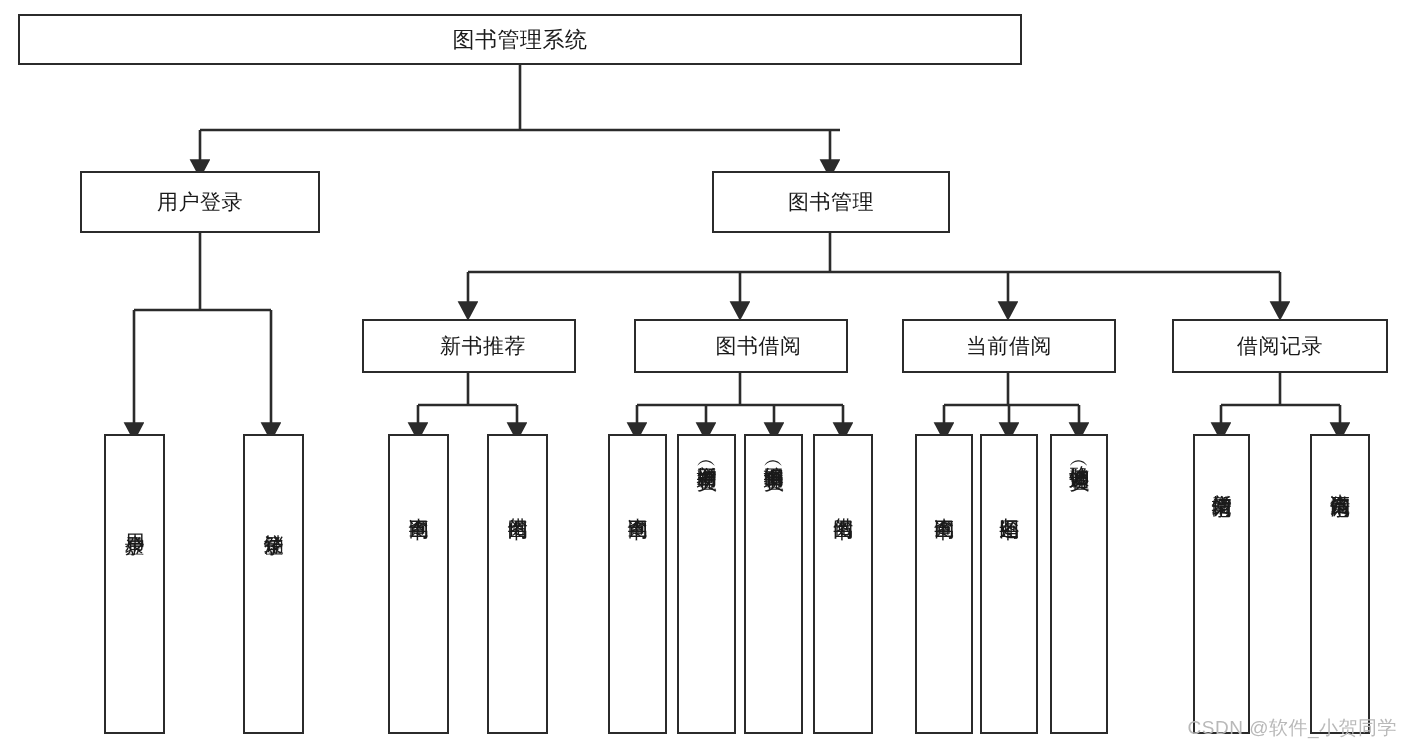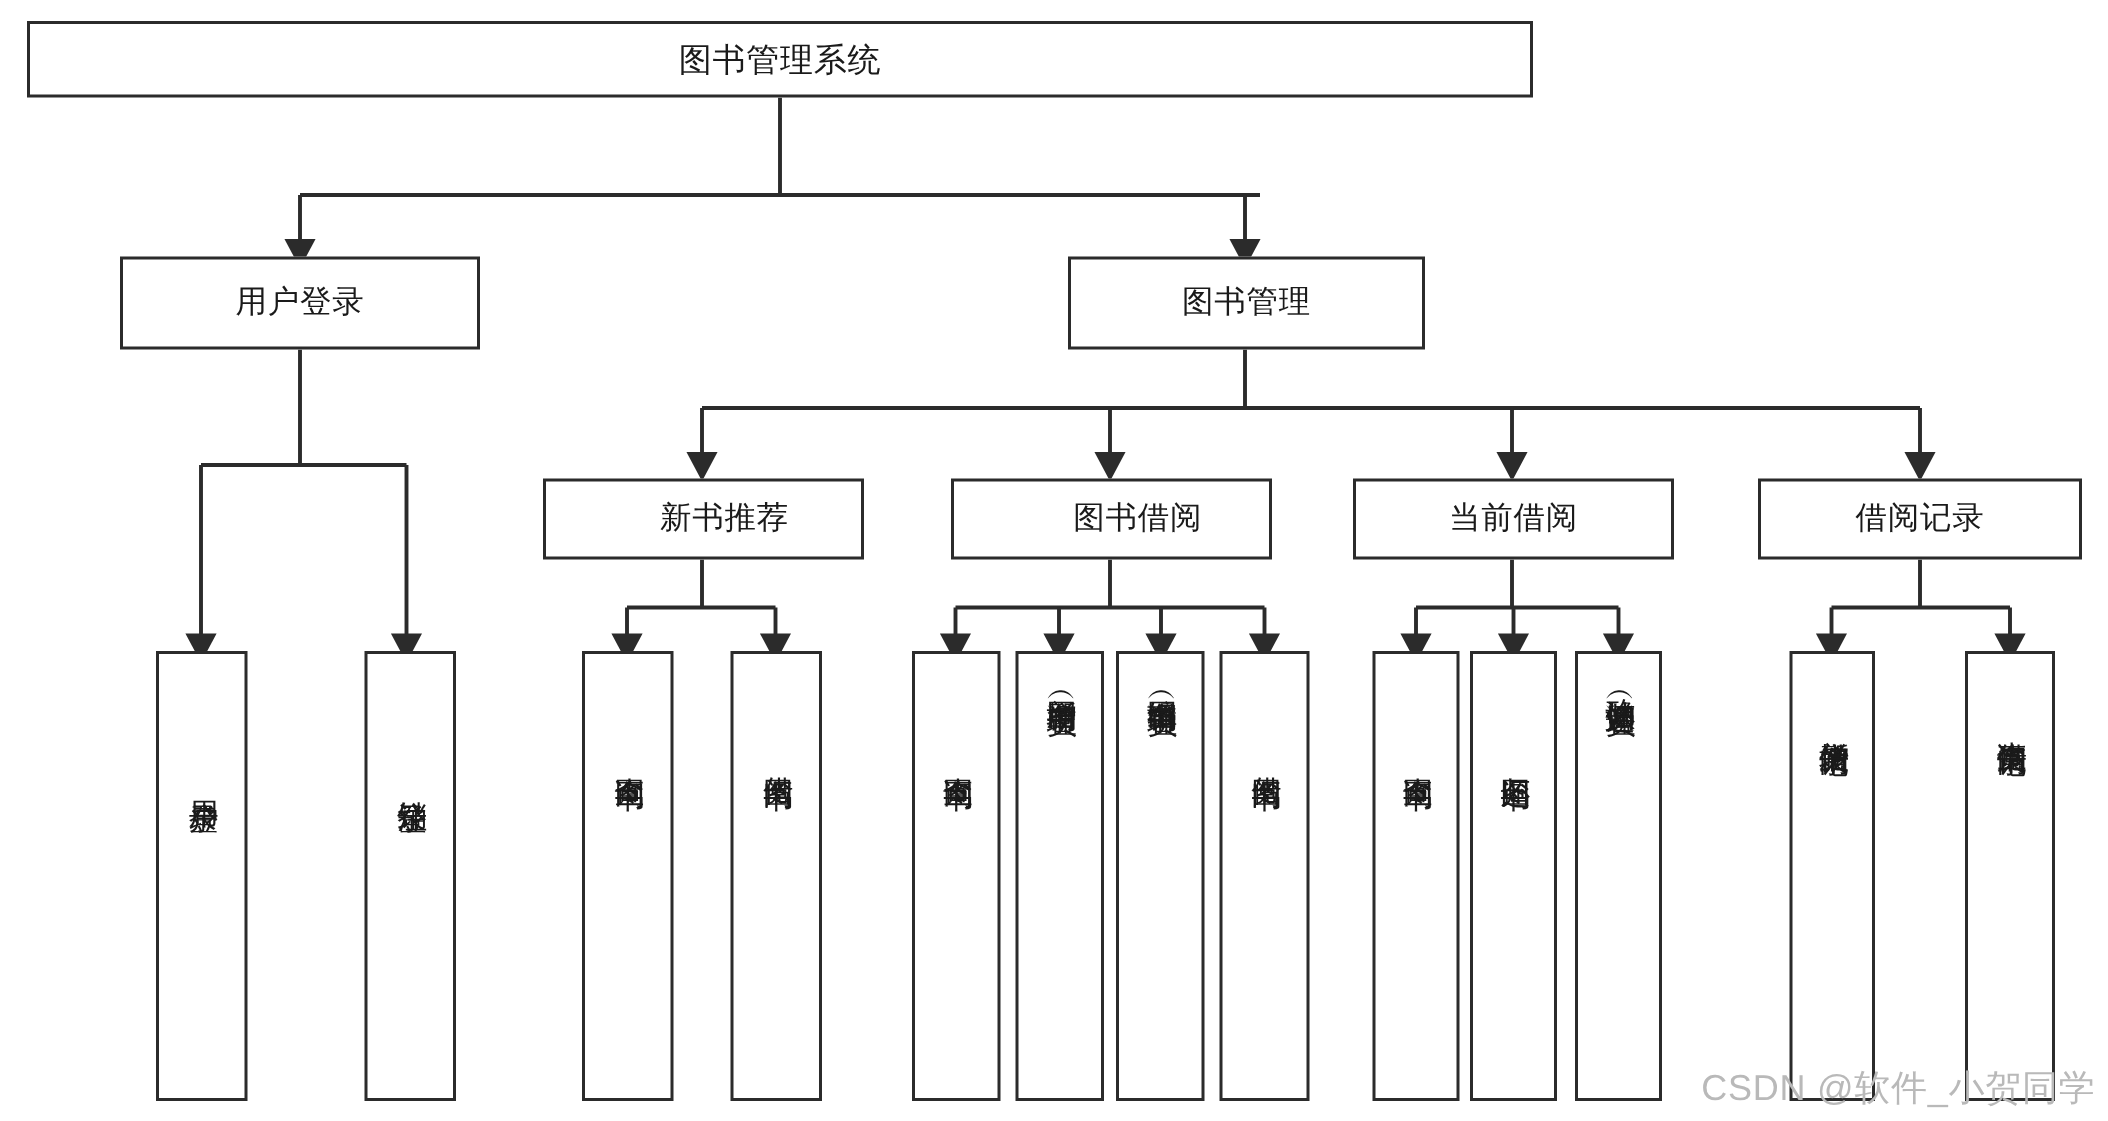--- a/index.html
+++ b/index.html
@@ -70,21 +70,21 @@
   .vert.tall .node-label {
     padding-top: 4px;
   }
   .vert.rec .node-label {
     padding-top: 32px;
   }
   #watermark {
     position: absolute;
     right: 8px;
     bottom: 6px;
-    font-size: 24px;
+    font-size: 19px;
     color: #b9b9b9;
     font-family: "Liberation Sans", "DejaVu Sans", sans-serif;
     letter-spacing: 0.5px;
     pointer-events: none;
     user-select: none;
   }
 </style>
 </head>
 <body>
 

